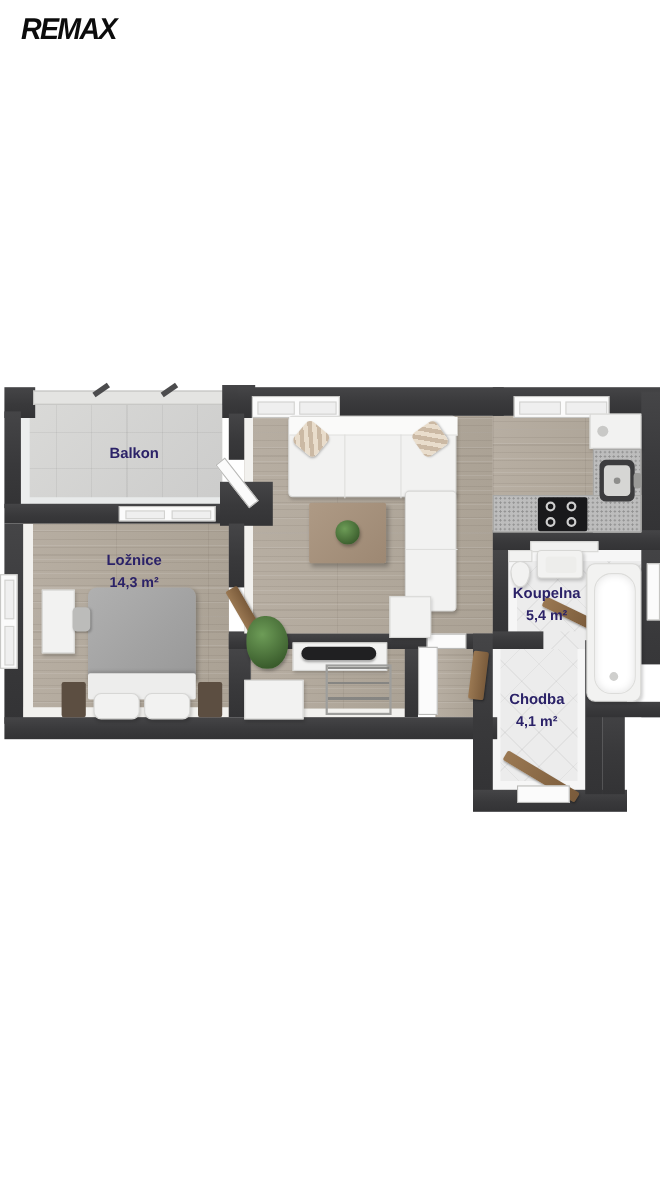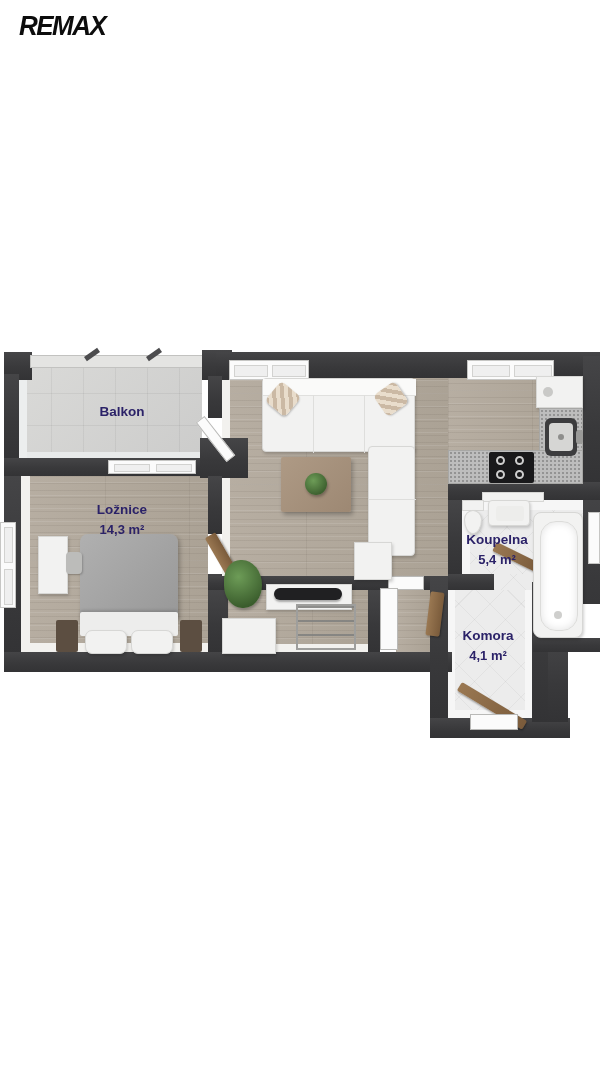--- a/index.html
+++ b/index.html
@@ -195,18 +195,18 @@
     </div>
     <div class="abs room-label" style="left:32px;top:500px;">
       <span>Ložnice</span>
       <span class="area">14,3 m²</span>
     </div>
     <div class="abs room-label" style="left:407px;top:530px;">
       <span>Koupelna</span>
       <span class="area">5,4 m²</span>
     </div>
     <div class="abs room-label" style="left:398px;top:626px;">
-      <span>Komora</span>
+      <span>Chodba</span>
       <span class="area">4,1 m²</span>
     </div>
 
   </div>
 </div>
 
 </body></html>

